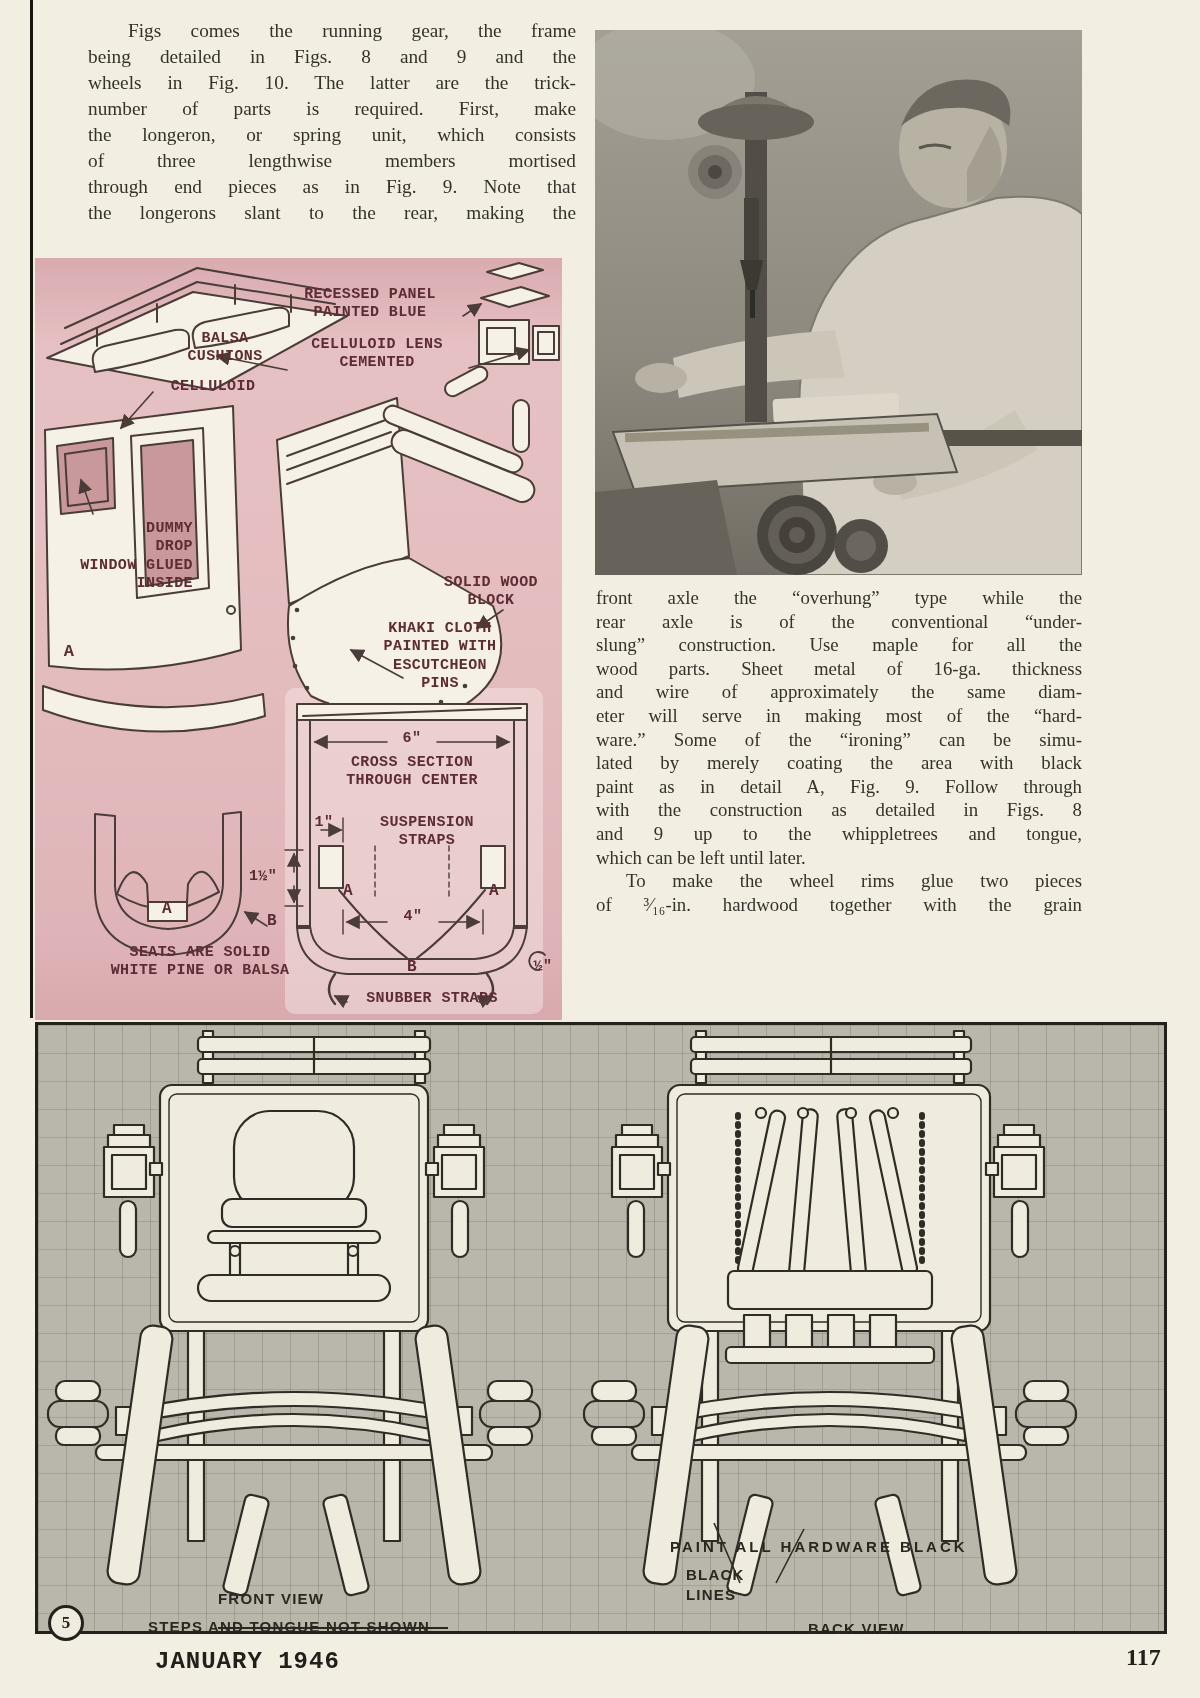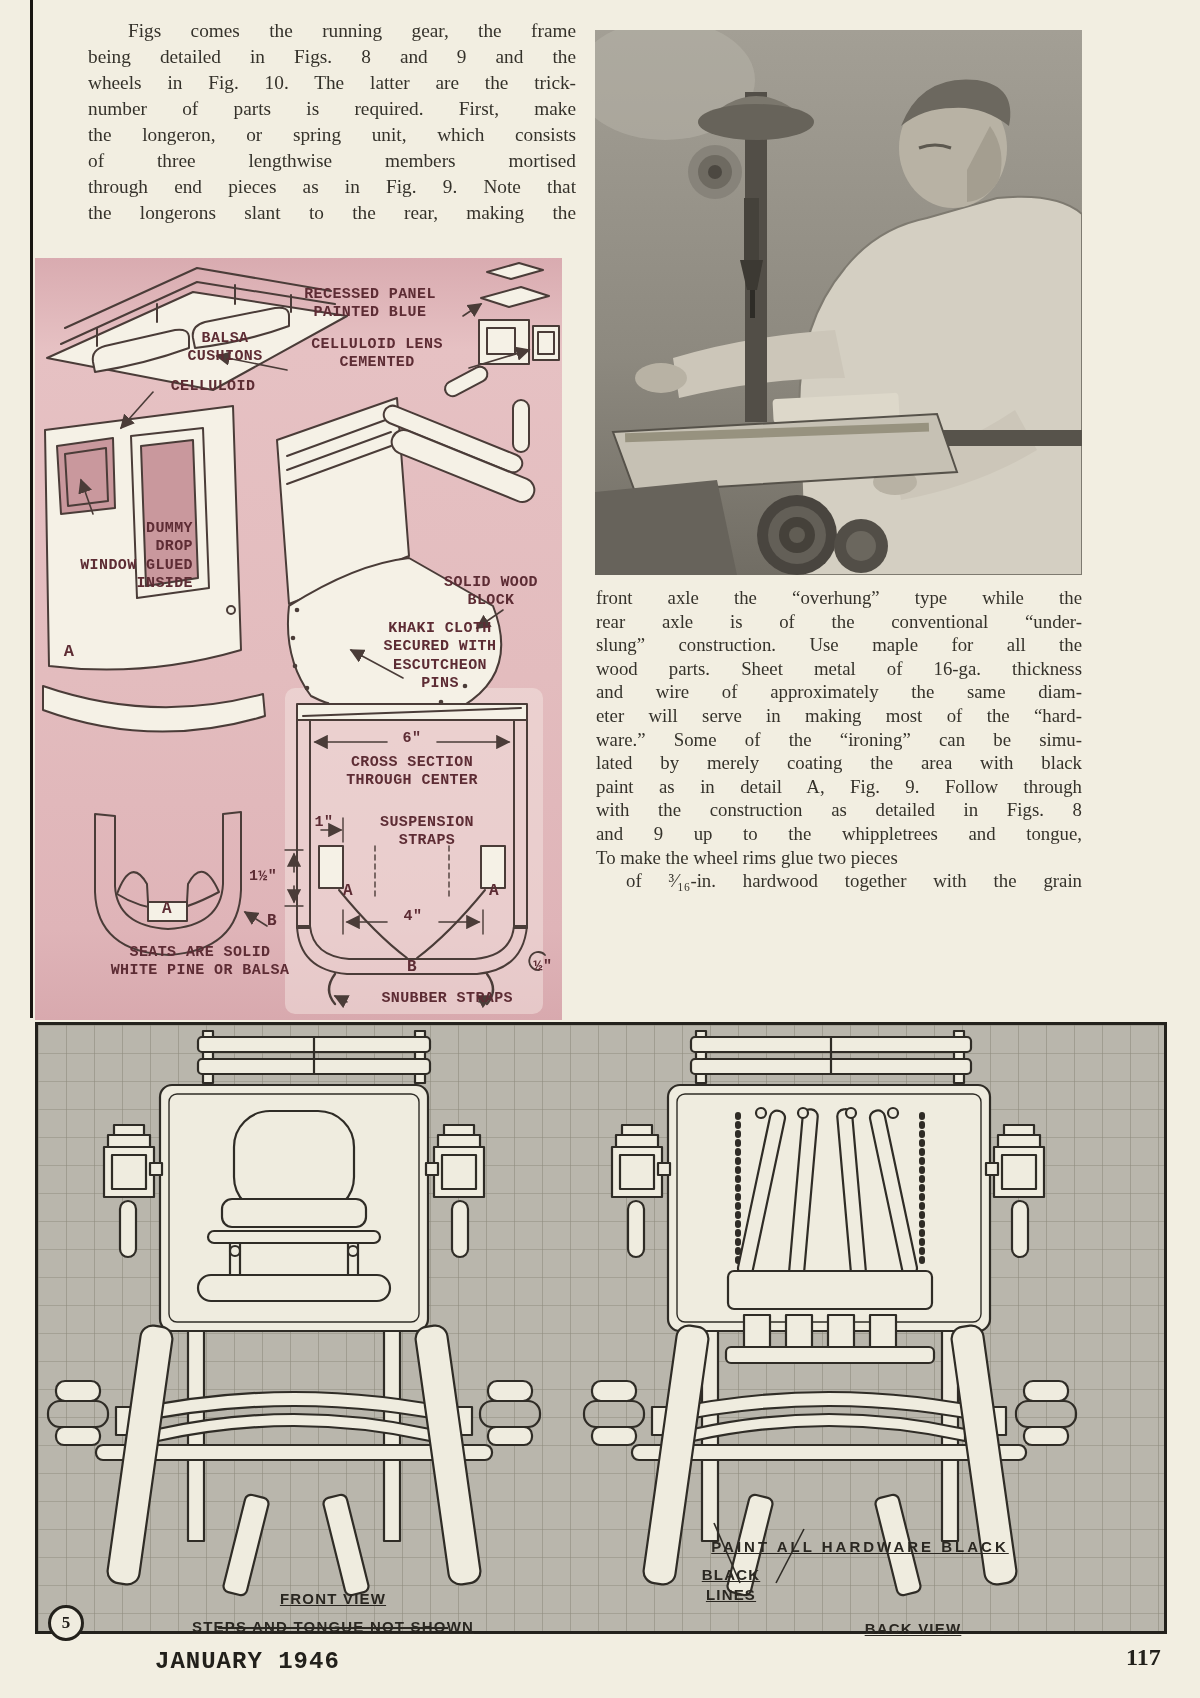--- a/index.html
+++ b/index.html
@@ -26,21 +26,21 @@
     background:linear-gradient(180deg,#d9abb0 0%,#e6c1c3 12%,#e3bcbe 55%,#dfb4b8 88%,#d8a9ae 100%);}
   .pinkfig svg{position:absolute;left:0;top:0;}
   .plabel{position:absolute;font-family:Liberation Mono, monospace;font-weight:bold;
     font-size:15px;line-height:1.22;color:#5d2c34;letter-spacing:.4px;white-space:pre-line;text-align:center;}
   .plabel.left{text-align:right;}
 
   
   .blueprint{position:absolute;left:35px;top:1022px;width:1132px;height:612px;border:3px solid #23211c;box-sizing:border-box;background:#b9b6ac;}
   .blueprint svg{position:absolute;left:0;top:0;}
   .blabel{position:absolute;font-family:"Liberation Sans",sans-serif;font-weight:bold;
-    font-size:15px;line-height:1.3;color:#2a2721;letter-spacing:1.2px;white-space:pre-line;text-align:center;text-decoration:underline;}
+    font-size:15px;line-height:1.3;color:#2a2721;letter-spacing:1.2px;white-space:pre-line;}
   .fig-num{position:absolute;left:10px;top:580px;width:30px;height:30px;border:3px solid #23211c;border-radius:50%;
     background:#efecdf;font-family:"Liberation Serif",serif;font-weight:bold;font-size:17px;line-height:30px;text-align:center;color:#23211c;}
 
   
   .footer-left{position:absolute;left:155px;top:1648px;font-family:Liberation Mono, monospace;font-weight:bold;font-size:24px;letter-spacing:1px;color:#22201b;}
   .footer-right{position:absolute;left:1126px;top:1644px;font-family:"Liberation Serif",serif;font-weight:bold;font-size:24px;color:#22201b;}
 </style>
 </head>
 <body>
 
@@ -109,20 +109,21 @@
       <div class="tl">rear axle is of the conventional “under-</div>
       <div class="tl">slung” construction. Use maple for all the</div>
       <div class="tl">wood parts. Sheet metal of 16-ga. thickness</div>
       <div class="tl">and wire of approximately the same diam-</div>
       <div class="tl">eter will serve in making most of the “hard-</div>
       <div class="tl">ware.” Some of the “ironing” can be simu-</div>
       <div class="tl">lated by merely coating the area with black</div>
       <div class="tl">paint as in detail A, Fig. 9. Follow through</div>
       <div class="tl">with the construction as detailed in Figs. 8</div>
       <div class="tl">and 9 up to the whippletrees and tongue,</div>
+      <div class="tl">which can be left until later.</div>
       <div class="tl">To make the wheel rims glue two pieces</div>
       <div class="tl">of ³⁄₁₆-in. hardwood together with the grain</div>
     </div>
 
   <div class="pinkfig">
     <svg width="527" height="762" viewBox="0 0 527 762">
       <defs>
         <pattern id="hat" width="7" height="7" patternTransform="rotate(45)">
           <rect width="7" height="7" fill="#f5f1e6"></rect>
           <line x1="0" y1="0" x2="0" y2="7" stroke="#4a3c38" stroke-width="1.5"></line>
@@ -227,40 +228,40 @@
 CEMENTED</div>
     <div class="plabel" style="left:118px;top:120px;width:120px;">CELLULOID</div>
     <div class="plabel left" style="left:8px;top:262px;width:150px;">DUMMY
 DROP
 WINDOW GLUED
 INSIDE</div>
     <div class="plabel" style="left:22px;top:384px;width:24px;font-size:17px;">A</div>
     <div class="plabel" style="left:388px;top:316px;width:136px;">SOLID WOOD
 BLOCK</div>
     <div class="plabel" style="left:330px;top:362px;width:150px;">KHAKI CLOTH
-SECURED WITH
+PAINTED WITH
 ESCUTCHEON
 PINS</div>
     <div class="plabel" style="left:352px;top:472px;width:50px;">6″</div>
     <div class="plabel" style="left:282px;top:496px;width:190px;">CROSS SECTION
 THROUGH CENTER</div>
     <div class="plabel" style="left:272px;top:556px;width:34px;">1″</div>
     <div class="plabel" style="left:322px;top:556px;width:140px;">SUSPENSION
 STRAPS</div>
     <div class="plabel" style="left:302px;top:624px;width:22px;font-size:16px;">A</div>
     <div class="plabel" style="left:448px;top:624px;width:22px;font-size:16px;">A</div>
     <div class="plabel" style="left:206px;top:610px;width:44px;">1½″</div>
     <div class="plabel" style="left:358px;top:650px;width:40px;">4″</div>
     <div class="plabel" style="left:366px;top:700px;width:22px;font-size:16px;">B</div>
     <div class="plabel" style="left:120px;top:642px;width:24px;font-size:16px;">A</div>
     <div class="plabel" style="left:226px;top:654px;width:22px;font-size:16px;">B</div>
     <div class="plabel" style="left:490px;top:700px;width:36px;">½″</div>
     <div class="plabel" style="left:40px;top:686px;width:250px;">SEATS ARE SOLID
 WHITE PINE OR BALSA</div>
-    <div class="plabel" style="left:298px;top:732px;width:180px;text-align:right;">SNUBBER STRAPS</div>
+    <div class="plabel" style="left:307px;top:732px;width:180px;">SNUBBER STRAPS</div>
   </div>
 
   <div class="blueprint">
     <svg width="1126" height="606" viewBox="0 0 1126 606">
       <defs>
         <pattern id="grid" width="28" height="28" patternUnits="userSpaceOnUse">
           <path d="M28,0 H0 V28" fill="none" stroke="#8f8c7e" stroke-width="1.2"></path>
         </pattern>
         <pattern id="hat2" width="7" height="7" patternTransform="rotate(45)">
           <rect width="7" height="7" fill="#efecdf"></rect>

